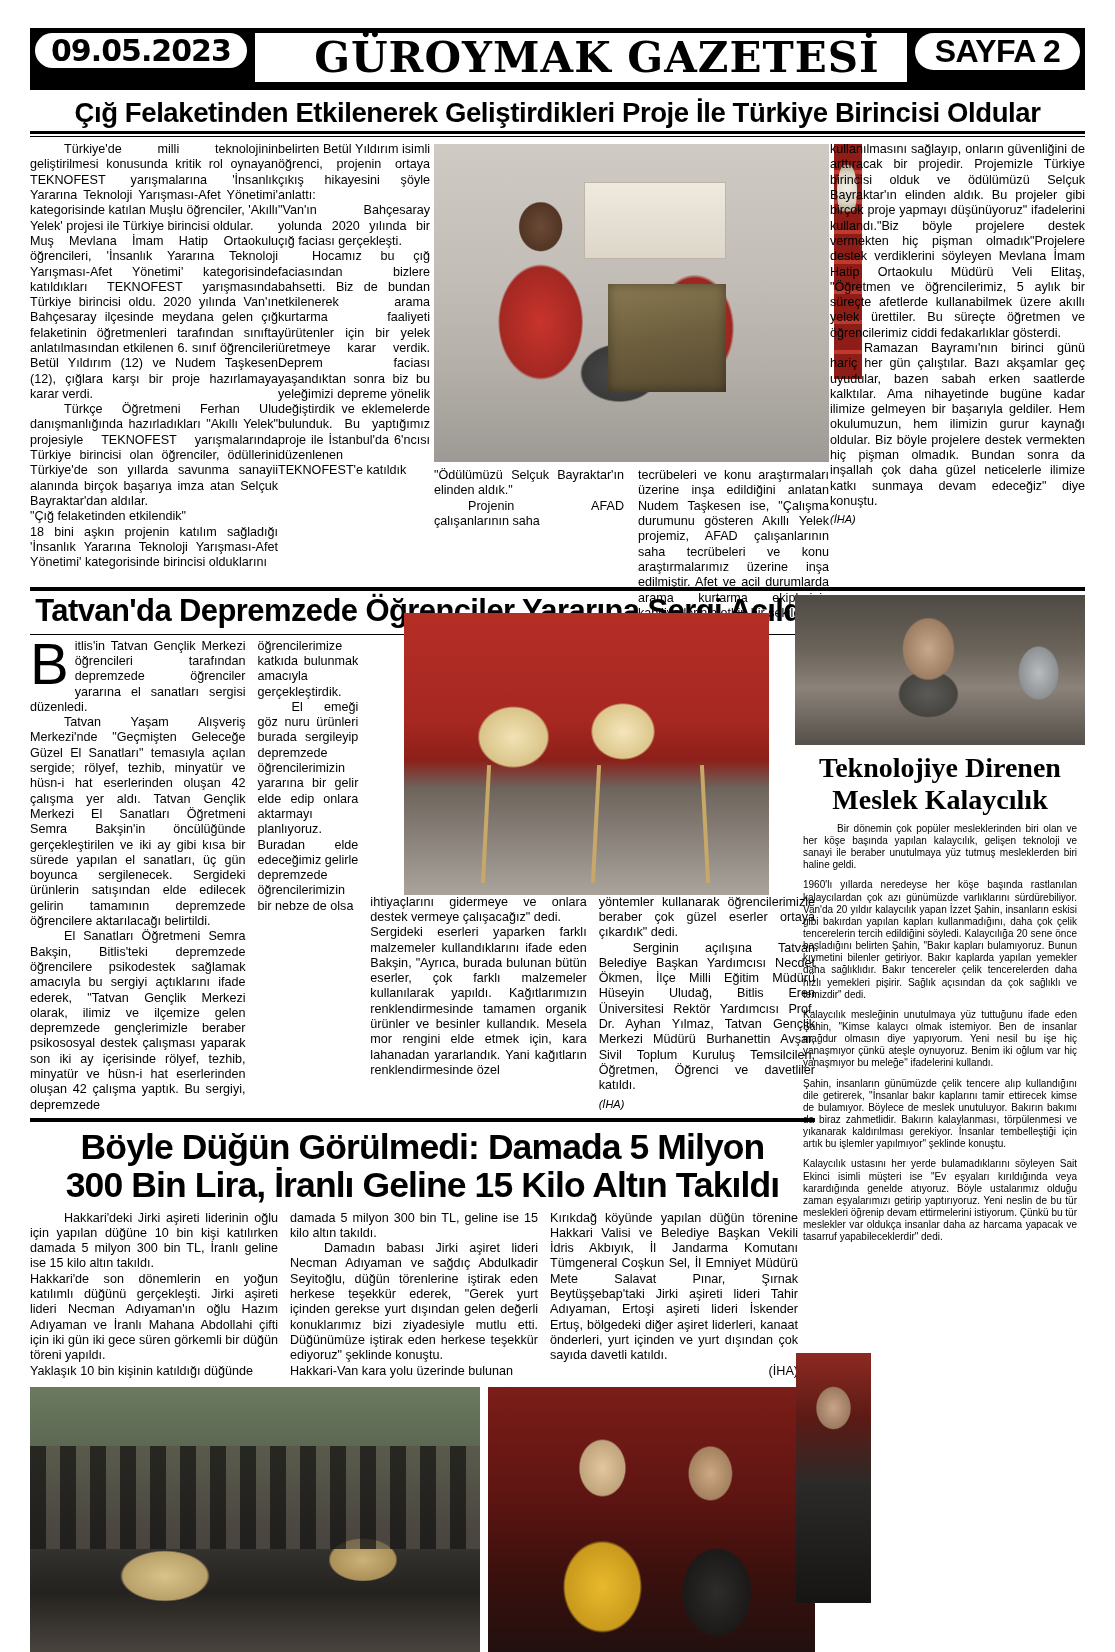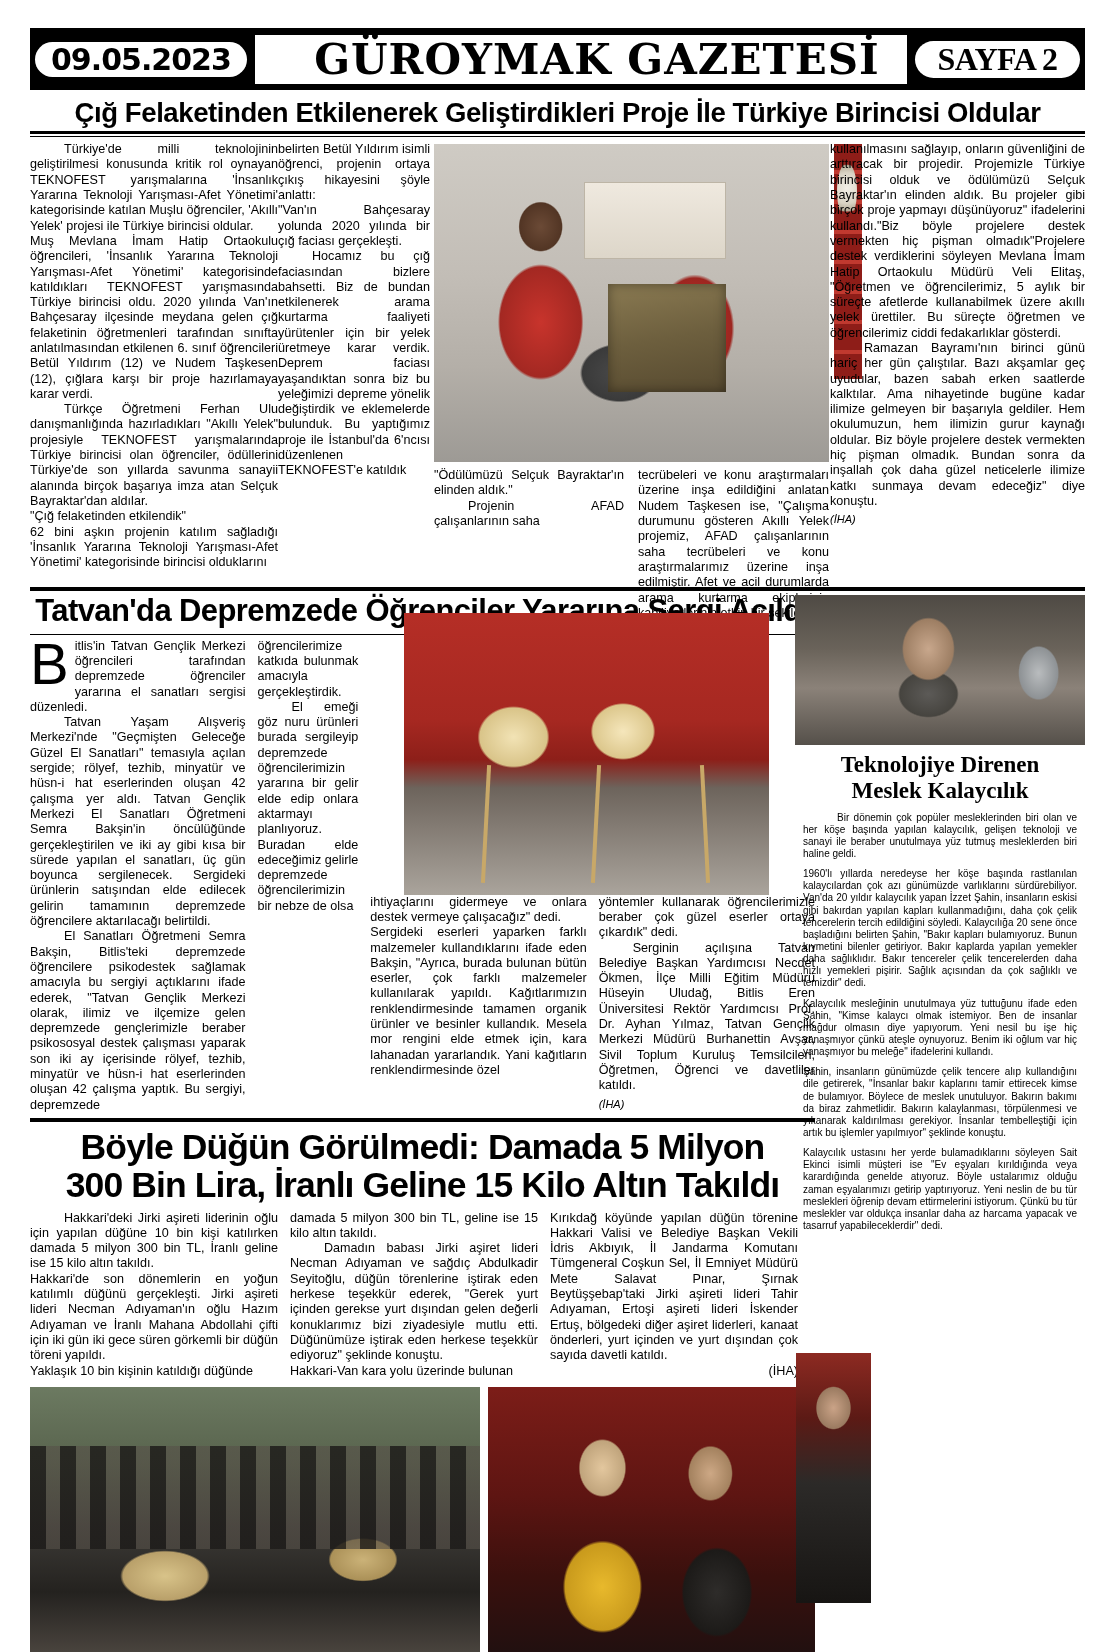--- a/index.html
+++ b/index.html
@@ -13,21 +13,21 @@
     overflow:hidden;
   }
   .page {
     position:relative;
     width:1115px; height:1652px;
     padding:28px 30px 0 30px;
   }
 
   
   .masthead {
-    display:flex; align-items:center; gap:8px;
+    display:flex; align-items:flex-start; gap:8px;
     background:#000; padding:5px;
     height:62px;
   }
   .mast-date {
     background:#fff; color:#000;
     border-radius:22px;
     display:flex; align-items:center; justify-content:center;
     padding:0 16px;
     font-family:"DejaVu Sans", sans-serif;
     font-weight:bold; font-size:30px; letter-spacing:-1px;
@@ -41,21 +41,21 @@
     font-weight:bold; font-size:42px;
     letter-spacing:1px;
     white-space:nowrap;
     padding-left:32px;
   }
   .mast-page {
     background:#fff; color:#000;
     border-radius:22px;
     display:flex; align-items:center; justify-content:center;
     padding:0 18px;
-    font-family:Liberation Serif, serif;
+    font-family:Liberation Sans, sans-serif;
     font-weight:bold; font-size:32px; letter-spacing:-0.5px;
     min-width:165px;
   }
 
   
   .headline-1 {
     font-family:"Liberation Sans", sans-serif;
     font-weight:bold;
     font-size:27.5px;
     line-height:1.06;
@@ -139,21 +139,21 @@
   }
 
   
   .sidebar {
     position:absolute; right:0; top:0;
     width:290px;
   }
   .sb-photo { width:290px; height:150px; overflow:hidden; position:relative; }
   .sb-title {
     font-family:"Liberation Serif", serif;
-    font-weight:bold; font-size:23px;
+    font-weight:bold; font-size:28px;
     line-height:1.12; text-align:center;
     margin:7px 0 3px 0;
   }
   .sb-body p { font-size:10px; line-height:1.215; text-align:justify; margin:8px; }
   .art3-cols { display:flex; gap:12px; }
   .a3c { width:248px; }
 
   .photo-row { display:flex; gap:8px; margin-top:8px; }
 
   
@@ -268,21 +268,21 @@
     <div class="a1-right-photo">
       <div class="ph ph-shelf"></div>
     </div>
 
     <div class="art1-cols">
       <div class="col a1c">
         <p class="para indent">Türkiye'de milli teknolojinin geliştirilmesi konusunda kritik rol oynayan TEKNOFEST yarışmalarına 'İnsanlık Yararına Teknoloji Yarışması-Afet Yönetimi' kategorisinde katılan Muşlu öğrenciler, 'Akıllı Yelek' projesi ile Türkiye birincisi oldular.</p>
         <p class="para">Muş Mevlana İmam Hatip Ortaokulu öğrencileri, 'İnsanlık Yararına Teknoloji Yarışması-Afet Yönetimi' kategorisinde katıldıkları TEKNOFEST yarışmasında Türkiye birincisi oldu. 2020 yılında Van'ın Bahçesaray ilçesinde meydana gelen çığ felaketinin öğretmenleri tarafından sınıfta anlatılmasından etkilenen 6. sınıf öğrencileri Betül Yıldırım (12) ve Nudem Taşkesen (12), çığlara karşı bir proje hazırlamaya karar verdi.</p>
         <p class="para indent">Türkçe Öğretmeni Ferhan Ulu danışmanlığında hazırladıkları "Akıllı Yelek" projesiyle TEKNOFEST yarışmalarında Türkiye birincisi olan öğrenciler, ödüllerini Türkiye'de son yıllarda savunma sanayii alanında birçok başarıya imza atan Selçuk Bayraktar'dan aldılar.</p>
         <p class="para">"Çığ felaketinden etkilendik"</p>
-        <p class="para">62 bini aşkın projenin katılım sağladığı 'İnsanlık Yararına Teknoloji Yarışması-Afet Yönetimi' kategorisinde birincisi olduklarını</p>
+        <p class="para">18 bini aşkın projenin katılım sağladığı 'İnsanlık Yararına Teknoloji Yarışması-Afet Yönetimi' kategorisinde birincisi olduklarını</p>
       </div>
 
       <div class="col a1c2">
         <p class="para">belirten Betül Yıldırım isimli öğrenci, projenin ortaya çıkış hikayesini şöyle anlattı:</p>
         <p class="para">"Van'ın Bahçesaray yolunda 2020 yılında bir çığ faciası gerçekleşti.</p>
         <p class="para indent">Hocamız bu çığ faciasından bizlere bahsetti. Biz de bundan etkilenerek arama kurtarma faaliyeti yürütenler için bir yelek üretmeye karar verdik. Deprem faciası yaşandıktan sonra biz bu yeleğimizi depreme yönelik değiştirdik ve eklemelerde bulunduk. Bu yaptığımız proje ile İstanbul'da 6'ncısı düzenlenen TEKNOFEST'e katıldık</p>
       </div>
     </div>
 
     <div class="a1-mid-lower">

